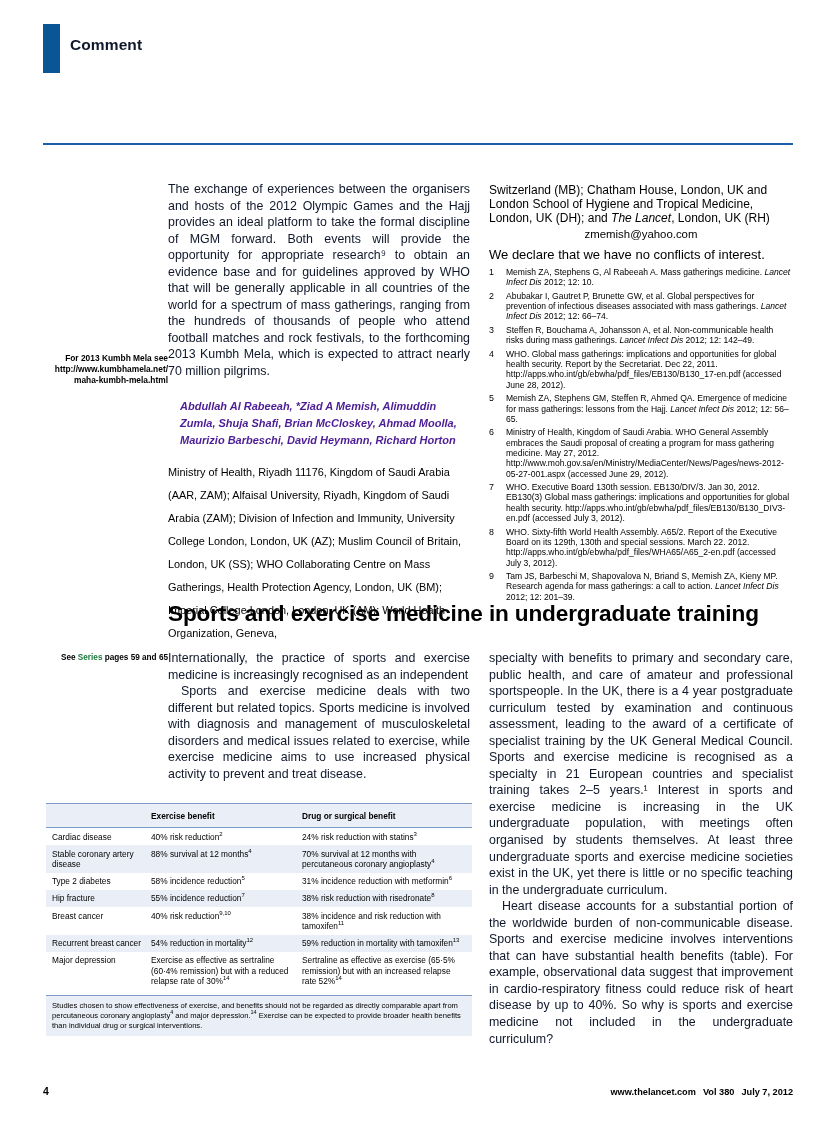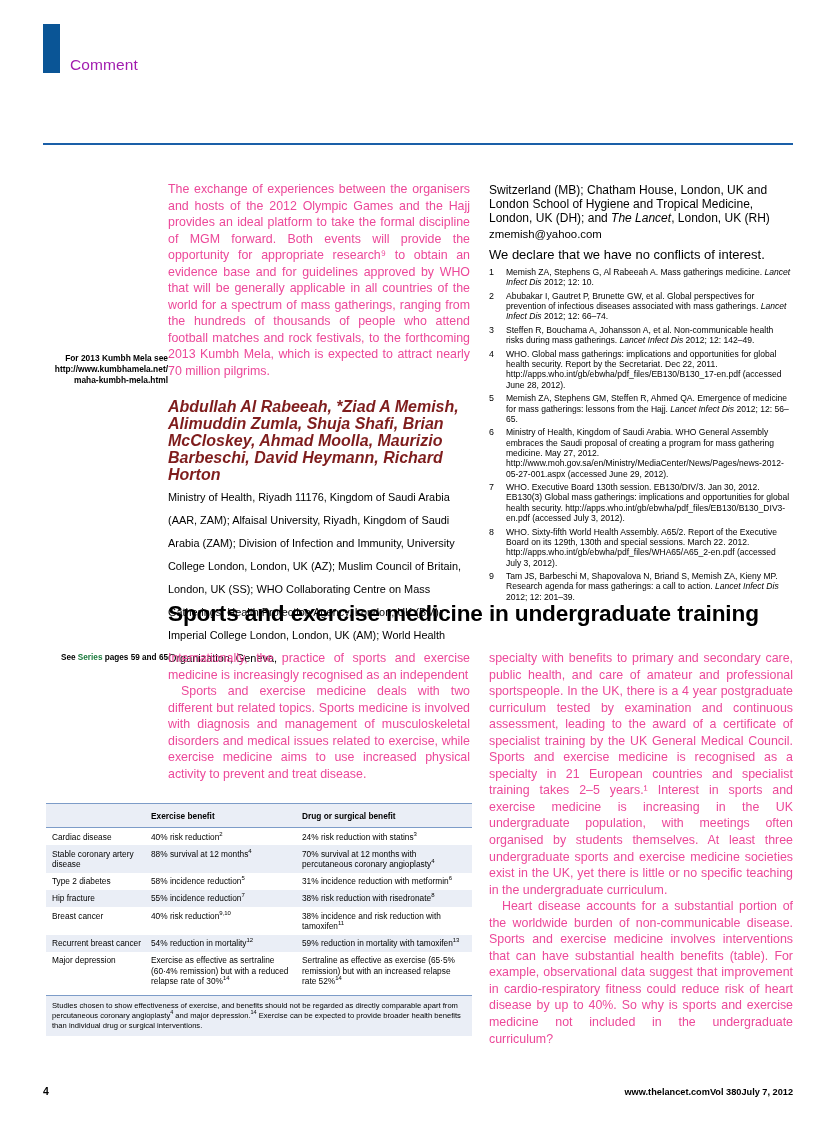--- a/index.html
+++ b/index.html
@@ -25,25 +25,25 @@
     position: absolute;
     left: 43px;
     top: 24px;
     width: 17px;
     height: 49px;
     background: #0a5596;
   }
   #section-label {
     position: absolute;
     left: 70px;
-    top: 56px;
+    top: 36px;
     font-size: 15.5px;
-    font-weight: normal;
+    font-weight: bold;
     letter-spacing: .1px;
-    color: #a21caf;
+    color: #0f172a;
   }
   #rule-top {
     position: absolute;
     left: 43px;
     top: 143px;
     width: 750px;
     height: 2.2px;
     background: #1a5fa8;
   }
 
@@ -55,50 +55,51 @@
   }
   .col-right {
     position: absolute;
     left: 489px;
     width: 304px;
   }
   .body-text {
     font-size: 12.4px;
     line-height: 16.55px;
     text-align: justify;
-    color: #ec4899;
+    color: #0f172a;
   }
   .body-text p {
     margin: 0;
   }
   .body-text p + p { text-indent: 13px; }
 
   .authors {
-    font-size: 16px;
+    font-size: 11px;
     line-height: 17.2px;
     font-style: italic;
     font-weight: 600;
-    color: #7f1d1d;
-    margin: 0;
+    color: #4c1d95;
+    margin: 12px;
   }
   .affil {
     font-size: 10.9px;
     line-height: 23px;
     color: #000;
     margin: 0;
   }
   .affil-cont {
     font-size: 12px;
     line-height: 14.1px;
     margin: 0;
   }
   .email {
     font-size: 11.4px;
     line-height: 14.5px;
     margin: 0;
+    text-align: center;
   }
   .coi {
     font-size: 13px;
     line-height: 11.5px;
     margin: 0;
   }
 
   
   .margin-note {
     position: absolute;
@@ -208,21 +209,21 @@
     font-weight: bold;
   }
   #footer-source {
     position: absolute;
     right: 42px;
     top: 1087px;
     font-size: 9.2px;
     font-weight: bold;
     white-space: nowrap;
   }
-  #footer-source span { }
+  #footer-source span { margin-left: 7px; }
 </style>
 </head>
 <body>
 
 <div class="page">
 
   <div id="masthead-bar"></div>
   <div id="section-label">Comment</div>
   <div id="rule-top"></div>
 

